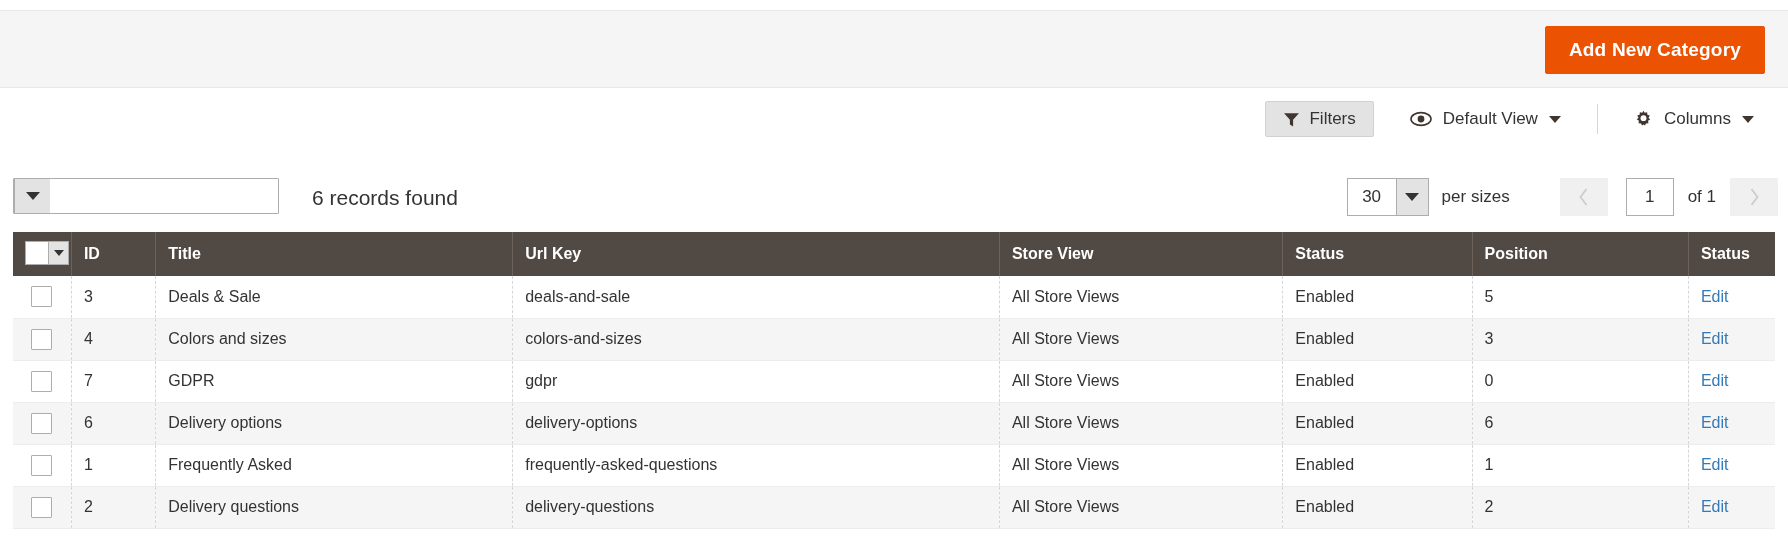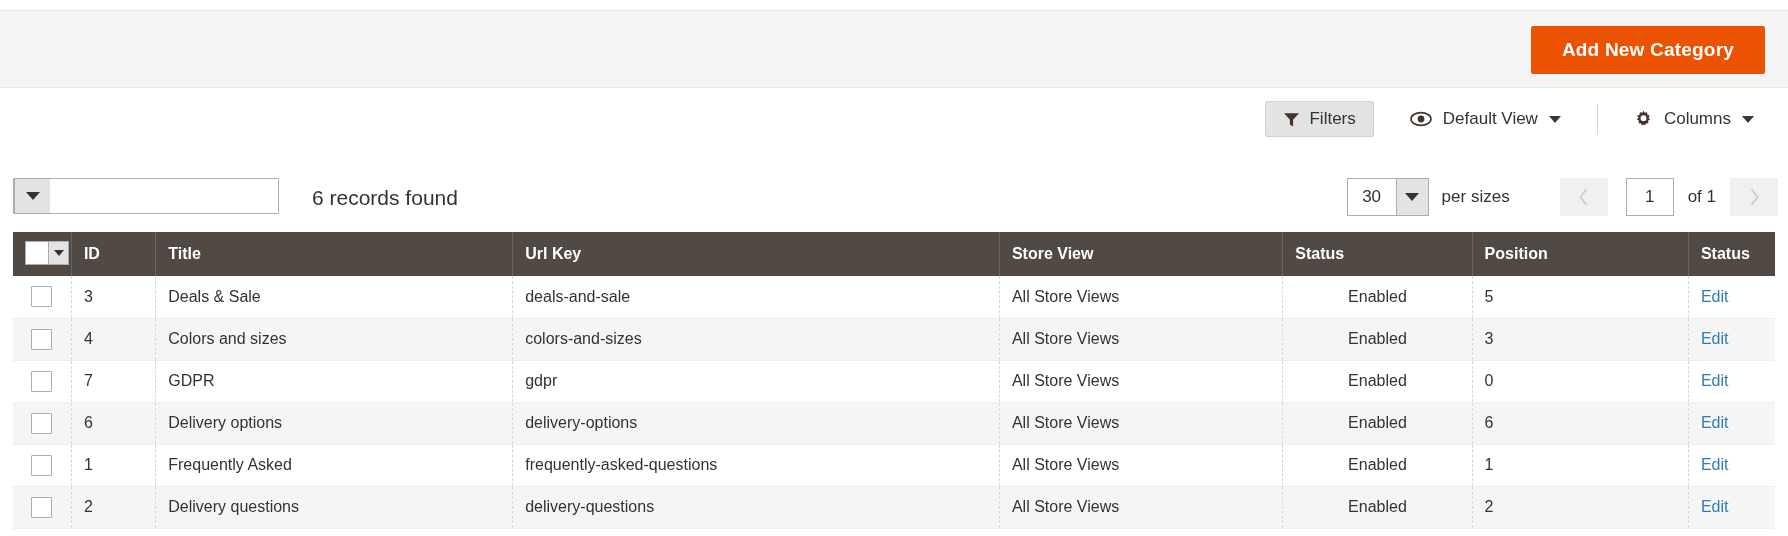--- a/index.html
+++ b/index.html
@@ -23,21 +23,21 @@
     height: 78px;
     background: #f5f5f5;
     border-top: 1px solid #e8e8e8;
     border-bottom: 1px solid #e8e8e8;
   }
   .add-btn {
     position: absolute;
     right: 23px;
     top: 15px;
     height: 48px;
-    padding: 0 30px;
+    padding: 0 23px;
     background: #eb5202;
     color: #ffffff;
     border: 1px solid #eb5202;
     border-radius: 2px;
     font-size: 19px;
     font-weight: bold;
     letter-spacing: .2px;
     cursor: pointer;
     line-height: 46px;
     font-family: "Liberation Sans", sans-serif;
@@ -249,21 +249,21 @@
   }
   table.data-grid tbody td:last-child { border-right: none; }
   table.data-grid tbody tr:nth-child(even) td { background: #f5f5f5; }
   table.data-grid tbody tr:nth-child(odd) td { background: #ffffff; }
 
   .col-cb    { width: 54px; }
   .col-id    { width: 78px; }
   .col-title { width: 330px; }
   .col-url   { width: 450px; }
   .col-store { width: 262px; }
-  .col-status{ width: 175px; text-align: center; }
+  .col-status{ width: 175px; }
   .col-pos   { width: 200px; }
   .col-action{ width: 80px; }
 
   th.col-cb { padding: 0; text-align: center; }
   .th-cb-wrap {
     display: inline-flex;
     align-items: stretch;
     height: 24px;
     border: 1px solid #adadad;
     background: #ffffff;

